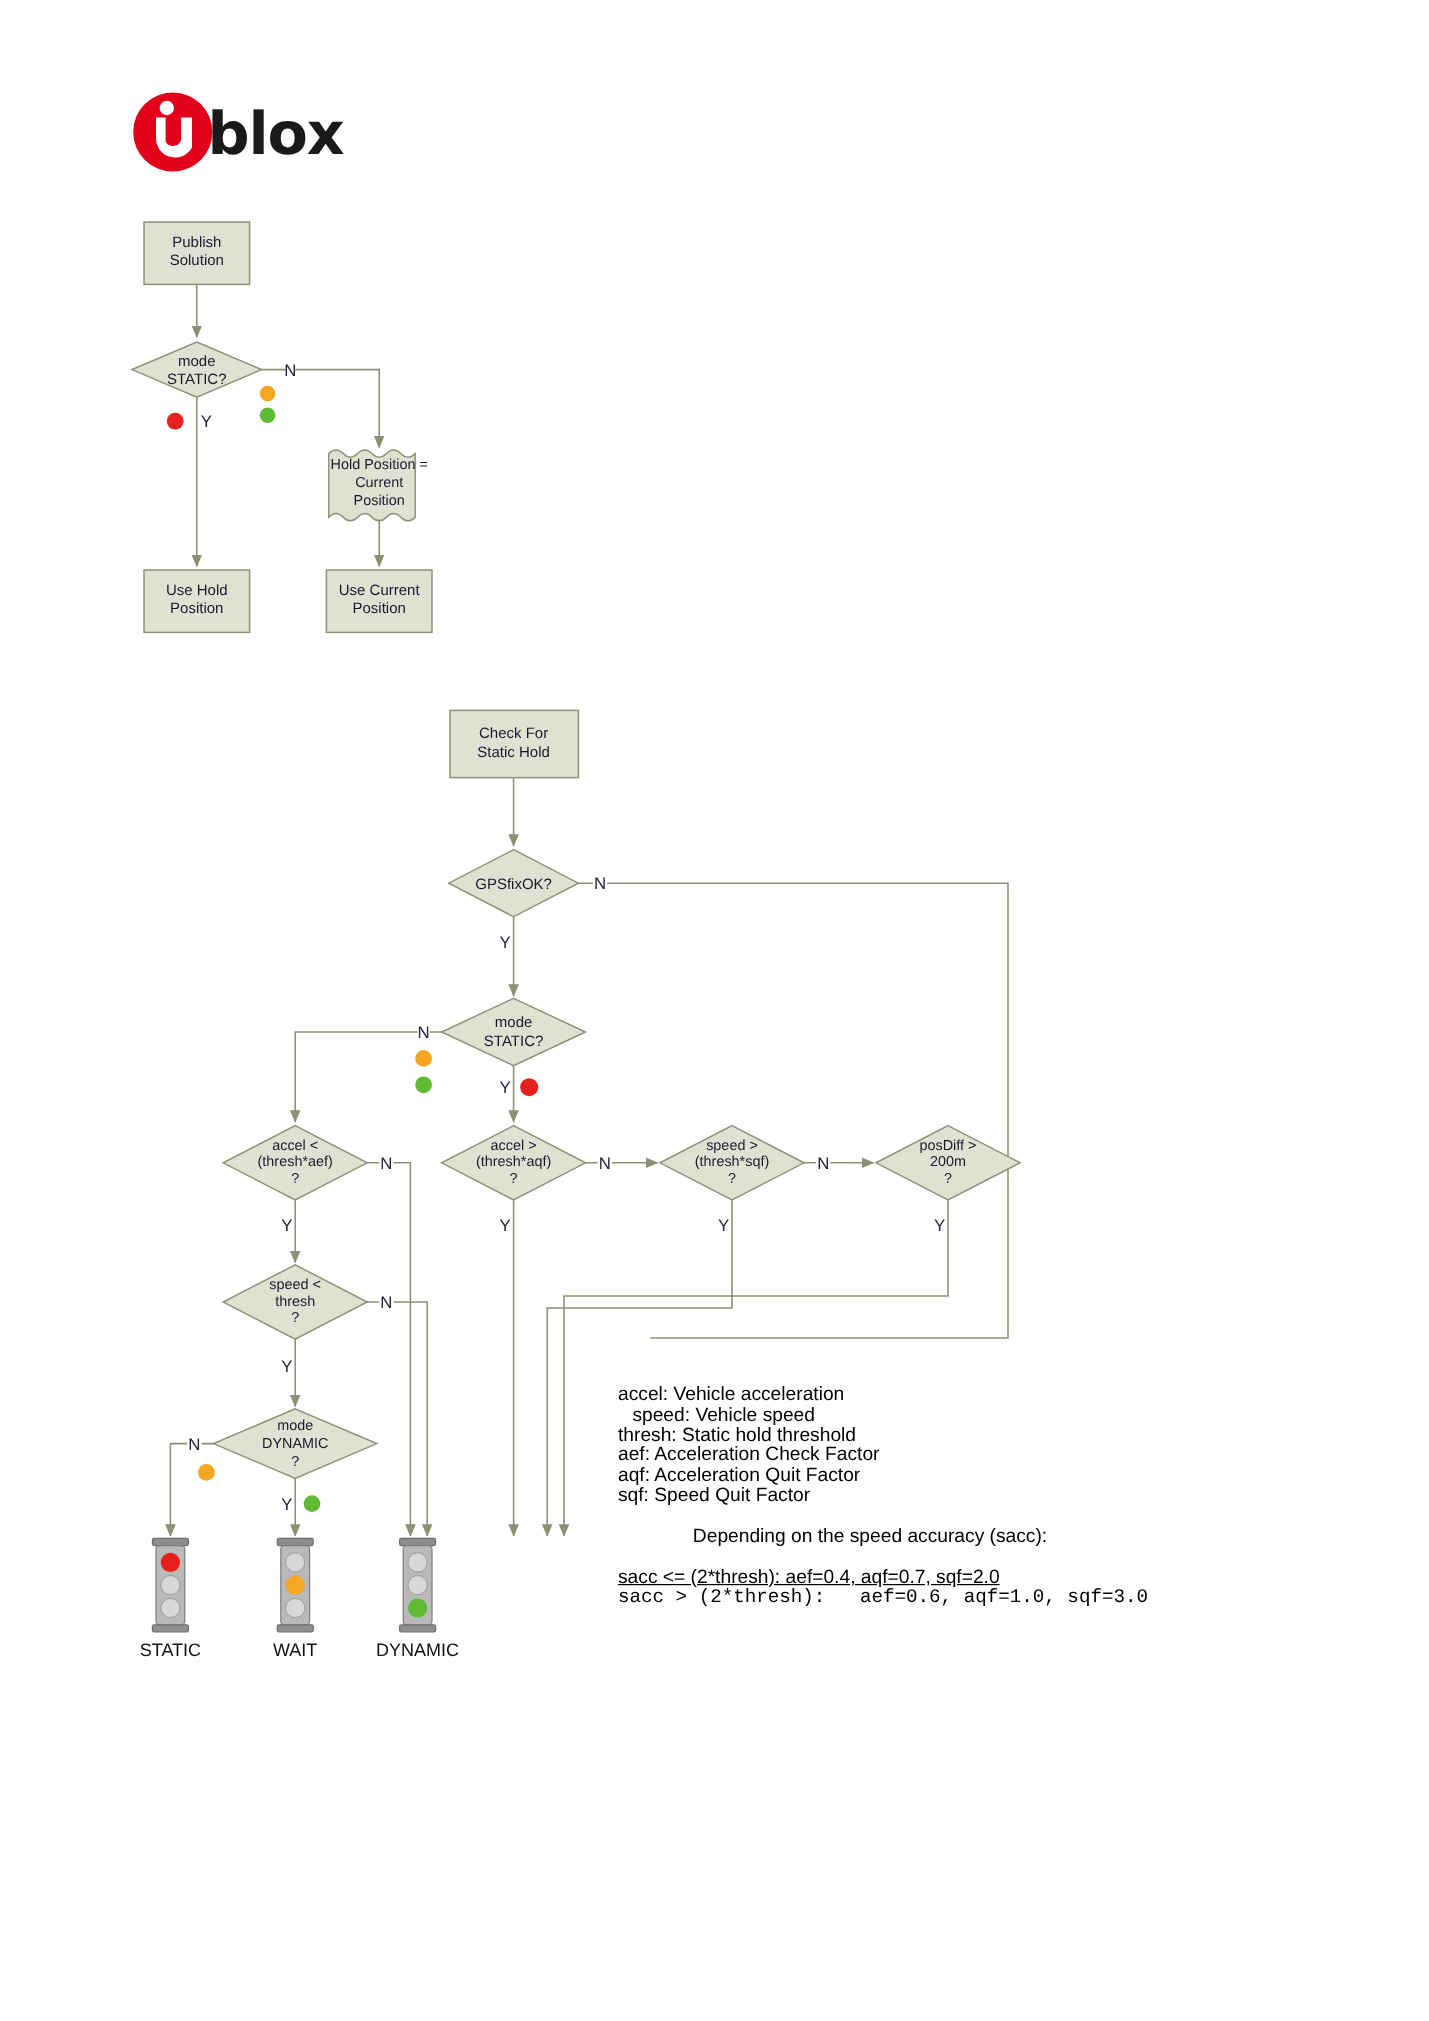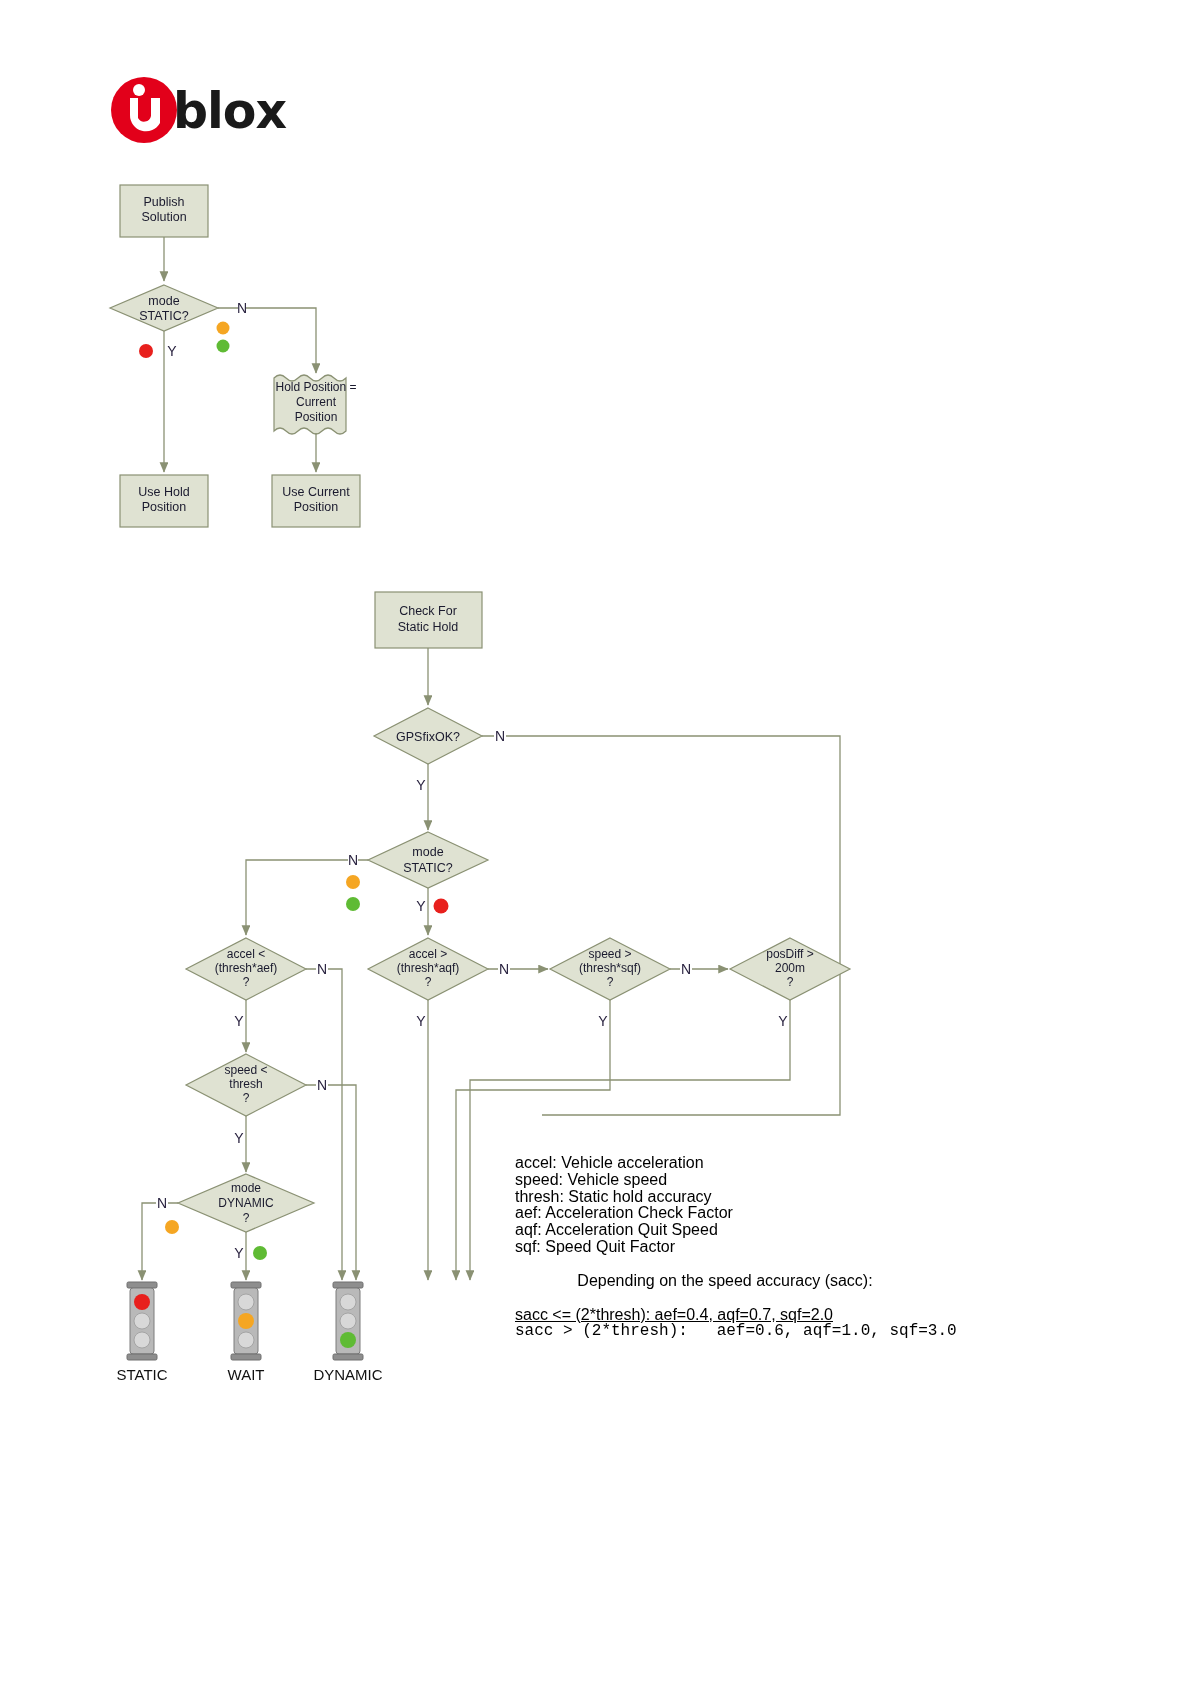--- a/index.html
+++ b/index.html
@@ -226,24 +226,24 @@
       <circle cx="238" cy="722" r="8" class="tl-off"></circle>
       <circle cx="238" cy="741" r="8" class="tl-off"></circle>
       <circle cx="238" cy="760" r="8" class="dot-green"></circle>
       <rect x="223" y="774" width="30" height="6" rx="1.5" class="tl-cap"></rect>
       <text class="term-label" x="238" y="800">DYNAMIC</text>
     </g>
   </svg>
 
   <div style="position:absolute;left:515px;top:1155px;width:420px;">
     <div class="legend-text" style="line-height:16.8px;">accel: Vehicle acceleration</div>
-    <div class="legend-text" style="line-height:16.8px;">speed: Vehicle speed</div>
-    <div class="legend-text" style="line-height:16.8px;">thresh: Static hold accuracy</div>
+    <div class="legend-text" style="line-height:16.8px;margin-left:12px;">speed: Vehicle speed</div>
+    <div class="legend-text" style="line-height:16.8px;">thresh: Static hold threshold</div>
     <div class="legend-text" style="line-height:16.8px;">aef: Acceleration Check Factor</div>
-    <div class="legend-text" style="line-height:16.8px;">aqf: Acceleration Quit Speed</div>
+    <div class="legend-text" style="line-height:16.8px;">aqf: Acceleration Quit Factor</div>
     <div class="legend-text" style="line-height:16.8px;">sqf: Speed Quit Factor</div>
     <div style="height:17px;"></div>
     <div class="legend-text" style="line-height:16.8px;text-align:center;">Depending on the speed accuracy (sacc):</div>
     <div style="height:17px;"></div>
     <div class="legend-text" style="line-height:16.8px;white-space:pre;text-decoration:underline;">sacc &lt;= (2*thresh): aef=0.4, aqf=0.7, sqf=2.0</div>
     <div class="legend-text" style="line-height:16.8px;white-space:pre;font-family:Liberation Mono, monospace;">sacc &gt; (2*thresh):   aef=0.6, aqf=1.0, sqf=3.0</div>
   </div>
 
 </div>
 

